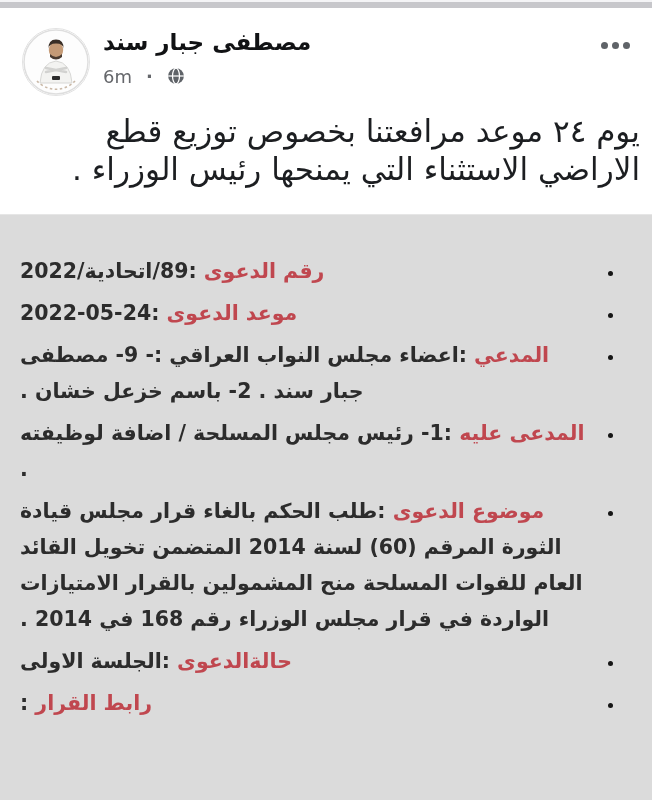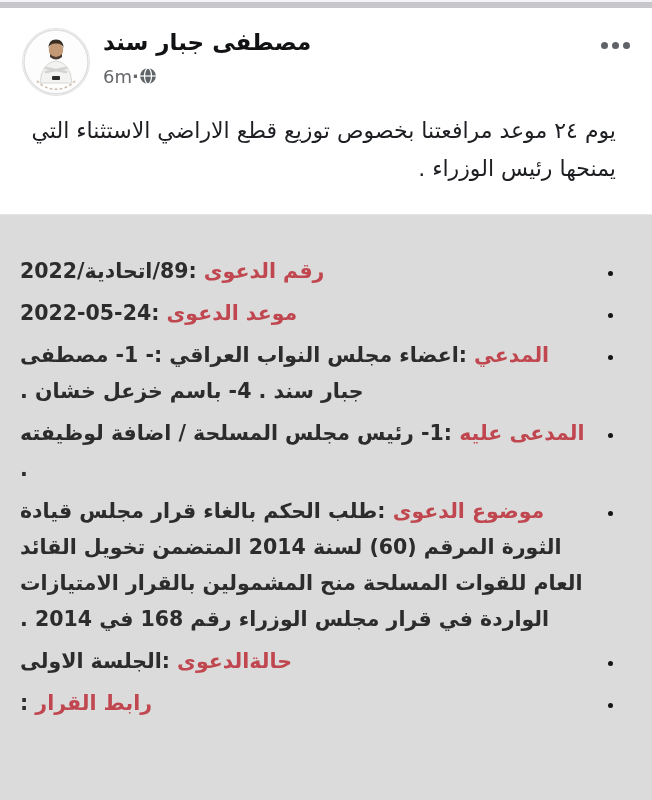--- a/index.html
+++ b/index.html
@@ -15,31 +15,31 @@
 
   
   .post-header{display:flex;align-items:flex-start;padding:20px 12px 0 22px;flex:0 0 auto;}
   .avatar{
     width:66px;height:66px;border-radius:50%;flex:0 0 auto;background:#fff;
     border:1px solid #e2e2e2;overflow:hidden;cursor:pointer;
   }
   .avatar svg{display:block;width:100%;height:100%;}
   .header-info{margin-left:13px;flex:1 1 auto;padding-top:1px;}
   .author{font-size:23px;font-weight:bold;color:#111214;line-height:1.2;cursor:pointer;}
-  .meta{margin-top:9px;display:flex;align-items:center;gap:0;font-size:18px;color:#65676b;}
+  .meta{margin-top:9px;display:flex;align-items:center;gap:14px;font-size:18px;color:#65676b;}
   .meta .sep{font-weight:bold;}
   .globe{display:inline-flex;align-items:center;}
   .more{display:flex;gap:4px;align-items:center;padding:14px 10px 0 0;cursor:pointer;}
   .more .dot{width:7px;height:7px;border-radius:50%;background:#5f6368;}
 
   
   .post-body{
     direction:rtl;text-align:right;
-    padding:16px 36px 0 28px;
-    font-size:22px;line-height:38px;color:#1c1e21;flex:0 0 auto;
+    padding:16px 12px 0 28px;
+    font-size:31px;line-height:38px;color:#1c1e21;flex:0 0 auto;
   }
   .post-body p{margin:0;}
 
   
   .case-box{
     margin-top:26px;background:#dbdbdb;border-top:1px solid #e6e6e6;
     flex:1 1 auto;box-sizing:border-box;
     padding:38px 30px 10px 20px;
     direction:rtl;overflow:hidden;
   }
@@ -101,21 +101,21 @@
     <div class="post-body">
       <p>يوم ٢٤ موعد مرافعتنا بخصوص توزيع قطع الاراضي الاستثناء التي يمنحها رئيس الوزراء .</p>
     </div>
   </div>
 
   <div class="case-box">
     <ul class="case-list">
 
     <li><span class="case-label">رقم الدعوى</span> <span class="case-value">:89/اتحادية/2022</span></li>
         <li><span class="case-label">موعد الدعوى</span> <span class="case-value">:24-05-2022</span></li>
-        <li><span class="case-label">المدعي</span> <span class="case-value">:اعضاء مجلس النواب العراقي :- 1- مصطفى جبار سند . 4- باسم خزعل خشان .</span></li>
+        <li><span class="case-label">المدعي</span> <span class="case-value">:اعضاء مجلس النواب العراقي :- 9- مصطفى جبار سند . 2- باسم خزعل خشان .</span></li>
         <li><span class="case-label">المدعى عليه</span> <span class="case-value">:1- رئيس مجلس المسلحة / اضافة لوظيفته .</span></li>
         <li><span class="case-label">موضوع الدعوى</span> <span class="case-value">:طلب الحكم بالغاء قرار مجلس قيادة الثورة المرقم (60) لسنة 2014 المتضمن تخويل القائد العام للقوات المسلحة منح المشمولين بالقرار الامتيازات الواردة في قرار مجلس الوزراء رقم 168 في 2014 .</span></li>
         <li><span class="case-label">حالةالدعوى</span> <span class="case-value">:الجلسة الاولى</span></li>
         <li><span class="case-label">رابط القرار</span> <span class="case-value">:</span></li>
       </ul>
   </div>
 
 </div>
 
 </body></html>

